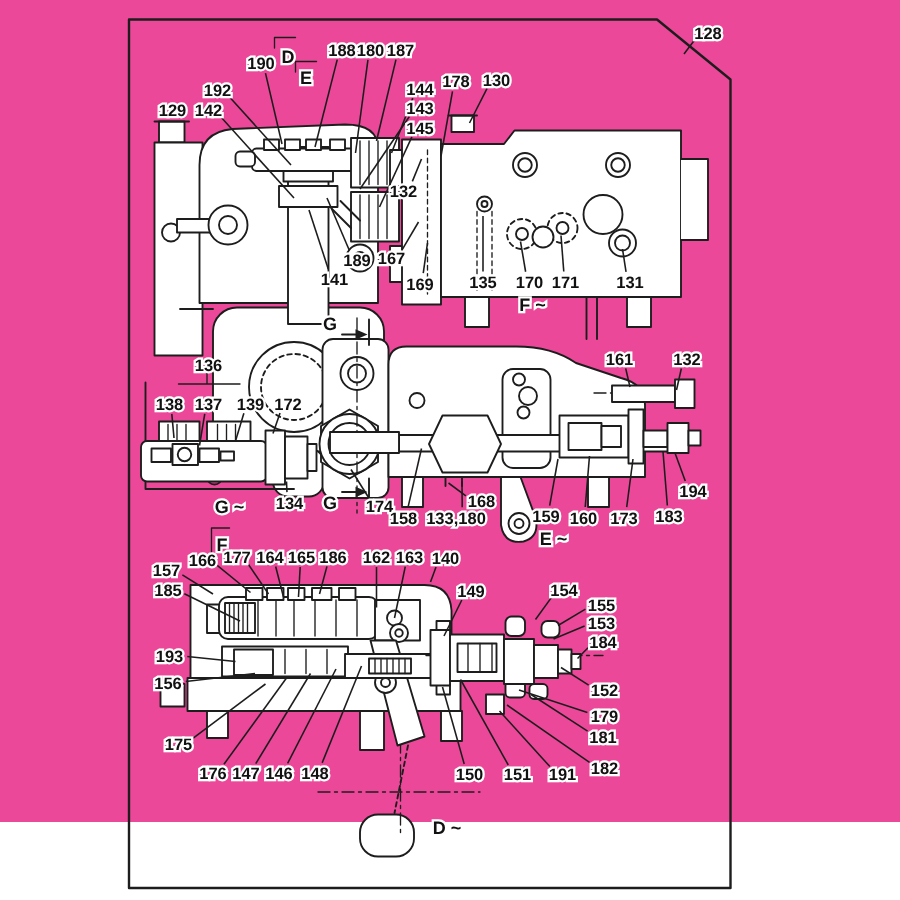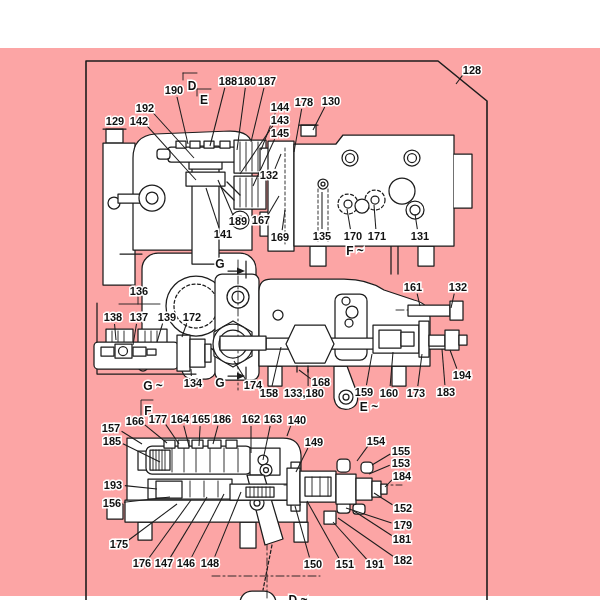--- a/index.html
+++ b/index.html
@@ -1,16 +1,16 @@
 <!DOCTYPE html>
 <html><head>
 <meta charset="utf-8">
 <style>
   html,body{margin:0;padding:0;background:#ffffff;width:600px;height:600px;overflow:hidden;}
-  #stage{position:relative;width:600px;height:548px;background:#fca5a5;margin-top:48px;}
+  #stage{position:relative;width:600px;height:548px;background:#ec4899;}
   svg{display:block;}
   .art{stroke:#1d1d1d;fill:none;stroke-width:1.25;stroke-linejoin:round;stroke-linecap:round;}
   .fw{fill:#ffffff;}
   .thin{stroke-width:0.9;}
   .dash{stroke-dasharray:3 2.5;}
   .dashdot{stroke-dasharray:8 3 2 3;stroke-width:0.9;}
   .leader{stroke:#1d1d1d;stroke-width:1.05;fill:none;}
   text.callout{
     font-family:"Liberation Sans",sans-serif;
     font-size:11px;font-weight:bold;fill:#111111;

